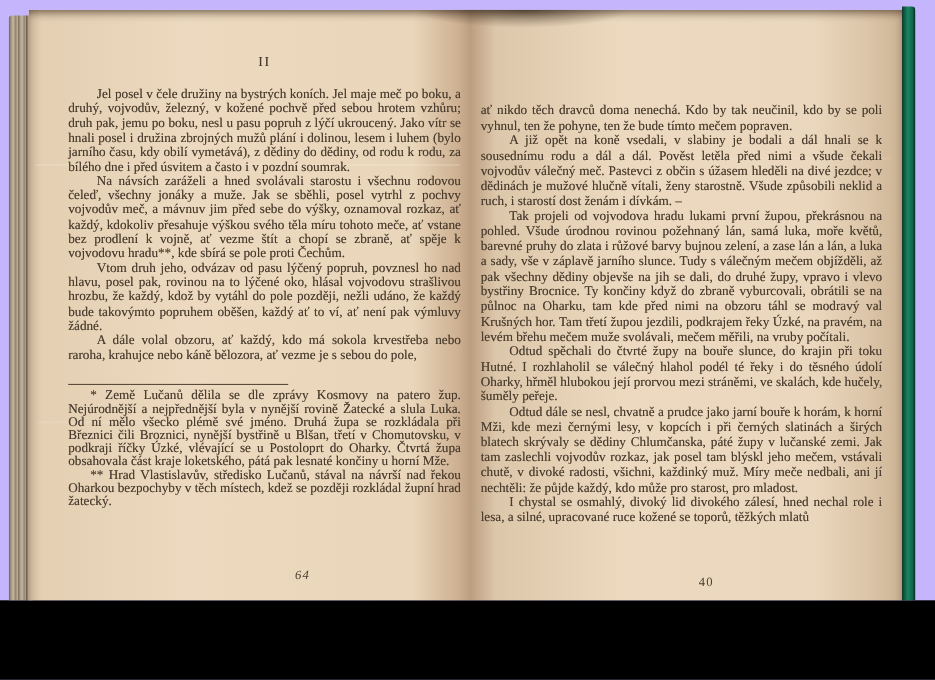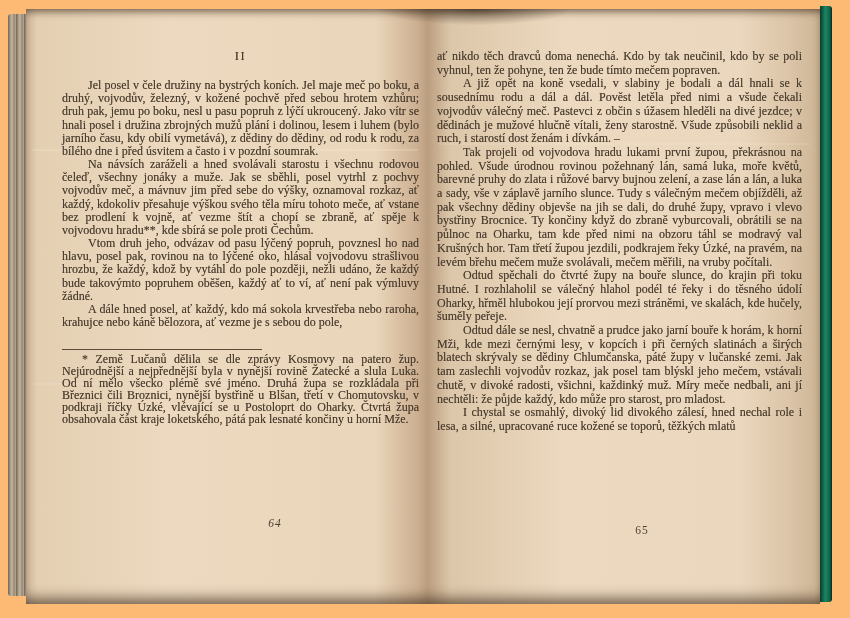--- a/index.html
+++ b/index.html
@@ -1,18 +1,18 @@
 <!DOCTYPE html>
 <html lang="cs"><head>
 <meta charset="utf-8">
 <style>
   html,body{margin:0;padding:0;background:#000;}
   .photo{
-    position:relative;width:850px;height:618px;overflow:hidden;
-    background:#fdba74;
+    position:relative;width:850px;height:546px;overflow:hidden;
+    background:#c4b5fd;
     font-family:"Liberation Serif","DejaVu Serif",serif;
   }
   
   .page-edges{
     position:absolute;left:8px;top:14px;width:22px;height:582px;
     background:repeating-linear-gradient(90deg,
       #6d6355 0px,#a2937f 2px,#c6b8a2 4px,#94866f 6px,#b8aa94 8px);
     border-radius:3px 0 0 3px;
   }
   
@@ -51,21 +51,21 @@
     text-shadow:0 0 .5px rgba(72,59,45,.55);
   }
   .text-col.left{left:36px;top:41px;width:357px;font-size:12px;line-height:13.15px;}
   .text-col.right{left:9px;top:41px;width:365px;font-size:12px;line-height:13.7px;}
 
   .chapter-heading{
     text-align:center;font-size:12.5px;font-weight:normal;
     letter-spacing:1.5px;margin:0 0 16px 0;
   }
   .text-col p{margin:0;text-indent:26px;}
-  .text-col p.no-indent{text-indent:0;}
+  .text-col p.no-indent{text-indent:0;margin-top:44px;}
 
   .footnotes{margin-top:20px;font-size:12px;line-height:11.95px;}
   .fn-rule{width:200px;height:0;border-top:1px solid #5a4b3a;margin:3px 0 4px 0;}
   .footnotes p{text-indent:20px;margin:0;}
 
   .pagenum{
     position:absolute;width:56px;text-align:center;
     font-size:11.5px;letter-spacing:1px;color:#4c4133;
   }
   .pagenum.left{left:221px;top:508px;font-style:italic;}
@@ -84,34 +84,35 @@
   <div class="crease c1"></div>
   <div class="crease c2"></div>
   <div class="crease c3"></div>
 
   <div class="page left">
     <div class="text-col left">
       <h2 class="chapter-heading">II</h2>
       <p>Jel posel v čele družiny na bystrých koních. Jel maje meč po boku, a druhý, vojvodův, železný, v kožené pochvě před sebou hrotem vzhůru; druh pak, jemu po boku, nesl u pasu popruh z lýčí ukroucený. Jako vítr se hnali posel i družina zbrojných mužů plání i dolinou, lesem i luhem (bylo jarního času, kdy obilí vymetává), z dědiny do dědiny, od rodu k rodu, za bílého dne i před úsvitem a často i v pozdní soumrak.</p>
       <p>Na návsích zaráželi a hned svolávali starostu i všechnu rodovou čeleď, všechny jonáky a muže. Jak se sběhli, posel vytrhl z pochvy vojvodův meč, a mávnuv jim před sebe do výšky, oznamoval rozkaz, ať každý, kdokoliv přesahuje výškou svého těla míru tohoto meče, ať vstane bez prodlení k vojně, ať vezme štít a chopí se zbraně, ať spěje k vojvodovu hradu**, kde sbírá se pole proti Čechům.</p>
       <p>Vtom druh jeho, odvázav od pasu lýčený popruh, povznesl ho nad hlavu, posel pak, rovinou na to lýčené oko, hlásal vojvodovu strašlivou hrozbu, že každý, kdož by vytáhl do pole později, nežli udáno, že každý bude takovýmto popruhem oběšen, každý ať to ví, ať není pak výmluvy žádné.</p>
-      <p>A dále hned posel, ať každý, kdo má sokola krvestřeba nebo raroha, krahujce nebo káně bělozora, ať vezme je s sebou do pole,</p>
+      <p>A dále volal obzoru, ať každý, kdo má sokola krvestřeba nebo raroha, krahujce nebo káně bělozora, ať vezme je s sebou do pole,</p>
       <div class="footnotes">
         <div class="fn-rule"></div>
         <p>* Země Lučanů dělila se dle zprávy Kosmovy na patero žup. Nejúrodnější a nejpřednější byla v nynější rovině Žatecké a slula Luka. Od ní mělo všecko plémě své jméno. Druhá župa se rozkládala při Březnici čili Broznici, nynější bystřině u Blšan, třetí v Chomutovsku, v podkraji říčky Úzké, vlévající se u Postoloprt do Oharky. Čtvrtá župa obsahovala část kraje loketského, pátá pak lesnaté končiny u horní Mže.</p>
+        <p>** Hrad Vlastislavův, středisko Lučanů, stával na návrší nad řekou Oharkou bezpochyby v těch místech, kdež se později rozkládal župní hrad žatecký.</p>
       </div>
     </div>
     <div class="pagenum left">64</div>
   </div>
 
   <div class="page right">
     <div class="text-col right">
       <p class="no-indent">ať nikdo těch dravců doma nenechá. Kdo by tak neučinil, kdo by se poli vyhnul, ten že pohyne, ten že bude tímto mečem popraven.</p>
       <p>A již opět na koně vsedali, v slabiny je bodali a dál hnali se k sousednímu rodu a dál a dál. Pověst letěla před nimi a všude čekali vojvodův válečný meč. Pastevci z občin s úžasem hleděli na divé jezdce; v dědinách je mužové hlučně vítali, ženy starostně. Všude způsobili neklid a ruch, i starostí dost ženám i dívkám. –</p>
       <p>Tak projeli od vojvodova hradu lukami první župou, překrásnou na pohled. Všude úrodnou rovinou požehnaný lán, samá luka, moře květů, barevné pruhy do zlata i růžové barvy bujnou zelení, a zase lán a lán, a luka a sady, vše v záplavě jarního slunce. Tudy s válečným mečem objížděli, až pak všechny dědiny objevše na jih se dali, do druhé župy, vpravo i vlevo bystřiny Brocnice. Ty končiny když do zbraně vyburcovali, obrátili se na půlnoc na Oharku, tam kde před nimi na obzoru táhl se modravý val Krušných hor. Tam třetí župou jezdili, podkrajem řeky Úzké, na pravém, na levém břehu mečem muže svolávali, mečem měřili, na vruby počítali.</p>
       <p>Odtud spěchali do čtvrté župy na bouře slunce, do krajin při toku Hutné. I rozhlaholil se válečný hlahol podél té řeky i do těsného údolí Oharky, hřměl hlubokou její prorvou mezi stráněmi, ve skalách, kde hučely, šuměly peřeje.</p>
       <p>Odtud dále se nesl, chvatně a prudce jako jarní bouře k horám, k horní Mži, kde mezi černými lesy, v kopcích i při černých slatinách a širých blatech skrývaly se dědiny Chlumčanska, páté župy v lučanské zemi. Jak tam zaslechli vojvodův rozkaz, jak posel tam blýskl jeho mečem, vstávali chutě, v divoké radosti, všichni, každinký muž. Míry meče nedbali, ani jí nechtěli: že půjde každý, kdo může pro starost, pro mladost.</p>
       <p>I chystal se osmahlý, divoký lid divokého zálesí, hned nechal role i lesa, a silné, upracované ruce kožené se toporů, těžkých mlatů</p>
     </div>
-    <div class="pagenum right">65</div>
+    <div class="pagenum right">40</div>
   </div>
 
 </div>
 
 </body></html>

